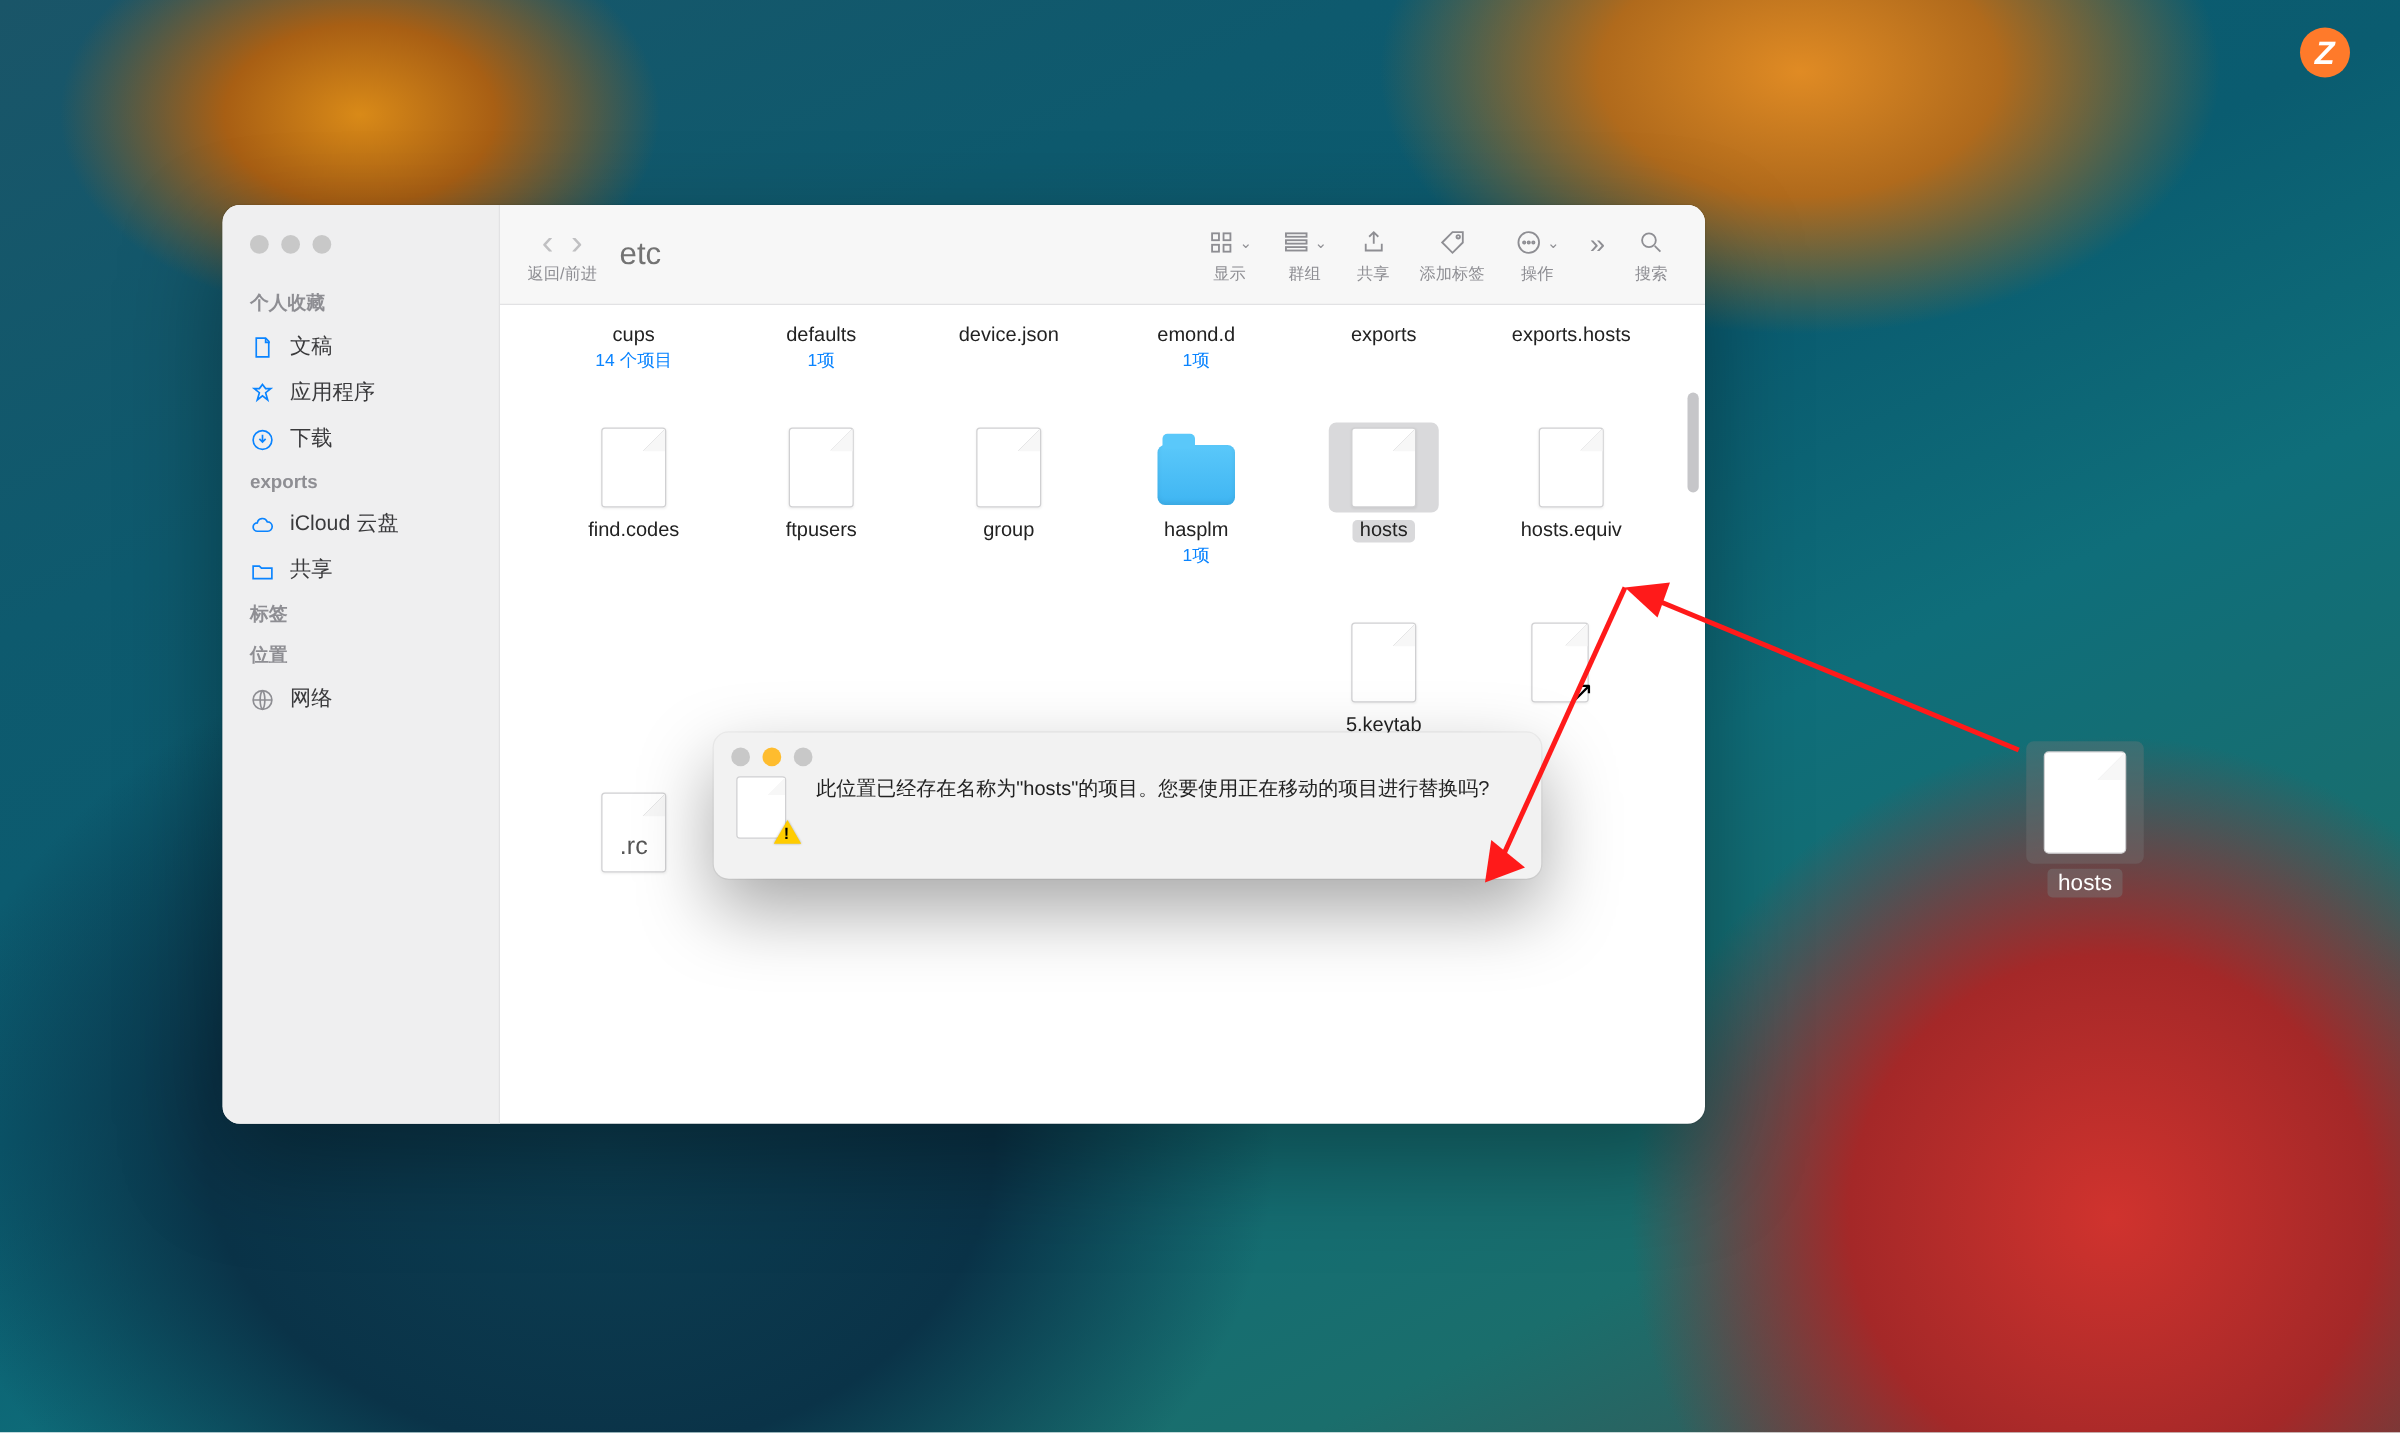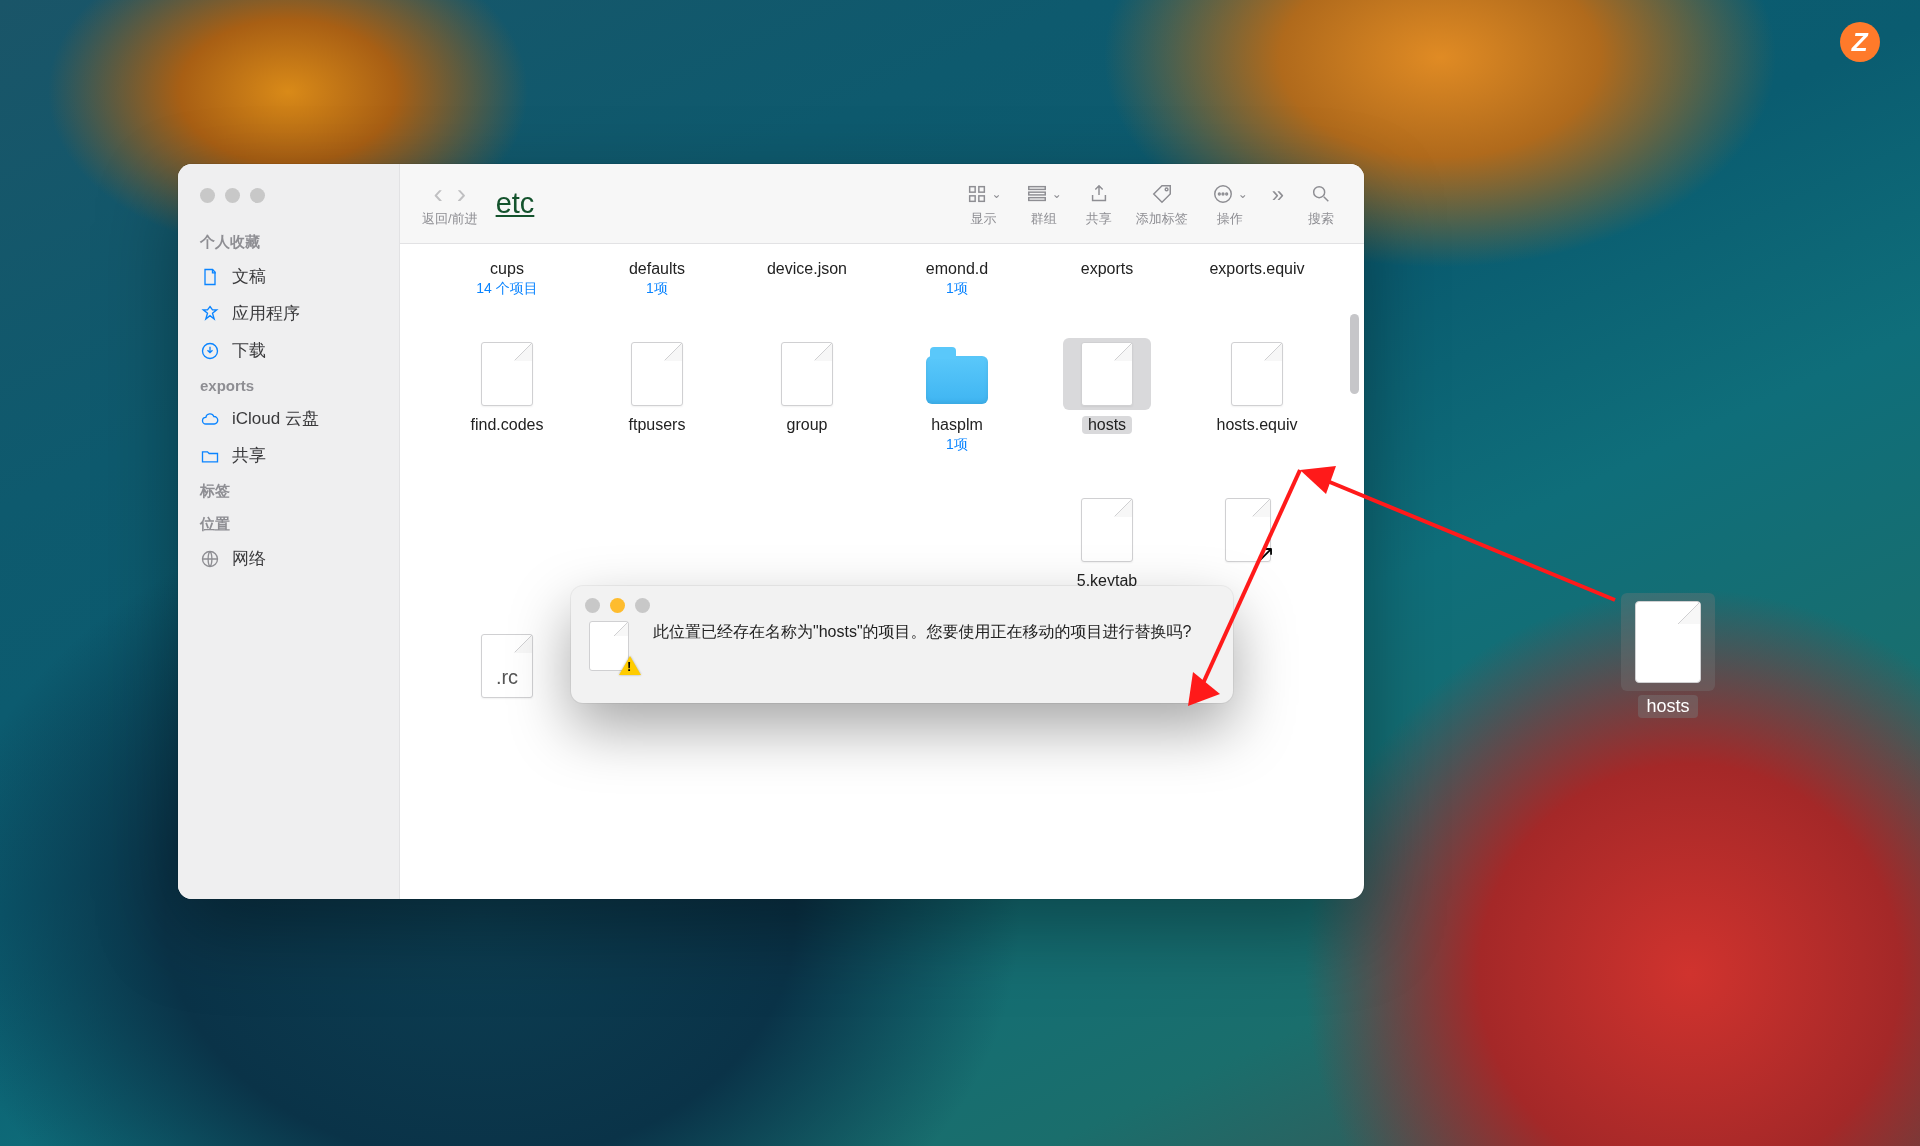--- a/index.html
+++ b/index.html
@@ -26,34 +26,34 @@
   background:#fff; border-radius:14px;
   box-shadow:0 30px 80px rgba(0,0,0,.35),0 0 0 1px rgba(0,0,0,.06);
   display:flex; overflow:hidden;
 }
 
 
 .sidebar { width:222px; background:#efeff0; border-right:1px solid #e2e2e4; padding-top:10px; }
 .traffic { display:flex; gap:10px; padding:14px 0 22px 22px; }
 .traffic span { width:15px; height:15px; border-radius:50%; background:#c8c8c8; }
 .sb-head { color:#8e8e93; font-size:15px; font-weight:600; padding:8px 22px 6px; }
-.sb-item { display:flex; align-items:center; gap:12px; padding:7px 22px; color:#3a3a3c; font-size:17px; cursor:default; }
+.sb-item { display:flex; align-items:flex-end; gap:12px; padding:7px 22px; color:#3a3a3c; font-size:17px; cursor:default; }
 .sb-item svg { width:20px; height:20px; stroke:#0a84ff; fill:none; stroke-width:1.6; }
 .sb-item.net svg { stroke:#8e8e93; }
 
 
 .main { flex:1; display:flex; flex-direction:column; position:relative; }
 .toolbar {
   height:80px; background:#f7f7f7; border-bottom:1px solid #e2e2e4;
   display:flex; align-items:center; padding:0 18px 0 22px;
 }
 .nav-arrows { display:flex; flex-direction:column; align-items:center; color:#c0c0c2; margin-right:18px; }
 .nav-arrows .arrows { display:flex; gap:14px; font-size:28px; line-height:1; }
 .nav-arrows .lab   { font-size:13px; color:#8e8e93; margin-top:2px; }
-.title-path { font-size:29px; color:#14532d; font-weight:500;text-decoration:underline; }
+.title-path { font-size:25px; color:#737373; font-weight:500; }
 .tool-spacer { flex:1; }
 .tool-group { display:flex; flex-direction:column; align-items:center; color:#8e8e93; margin:0 12px; }
 .tool-group .ico { height:28px; display:flex; align-items:center; gap:4px; }
 .tool-group .lab { font-size:13px; margin-top:2px; }
 .tool-group svg { width:22px; height:22px; stroke:#8e8e93; fill:none; stroke-width:1.6; }
 
 
 .grid-wrap { flex:1; overflow:hidden; position:relative; }
 .grid {
   display:grid;
@@ -285,21 +285,21 @@
             <div class="icon-box" style="height:0"></div>
             <span class="name">emond.d</span>
             <span class="meta">1项</span>
           </div>
         <div class="item">
             <div class="icon-box" style="height:0"></div>
             <span class="name">exports</span>
           </div>
         <div class="item">
             <div class="icon-box" style="height:0"></div>
-            <span class="name">exports.equiv</span>
+            <span class="name">exports.hosts</span>
           </div>
 
         <div class="item">
             <div class="icon-box">
               <div class="file-ico"></div>
             </div>
             <span class="name">find.codes</span>
           </div>
         <div class="item">
             <div class="icon-box">

